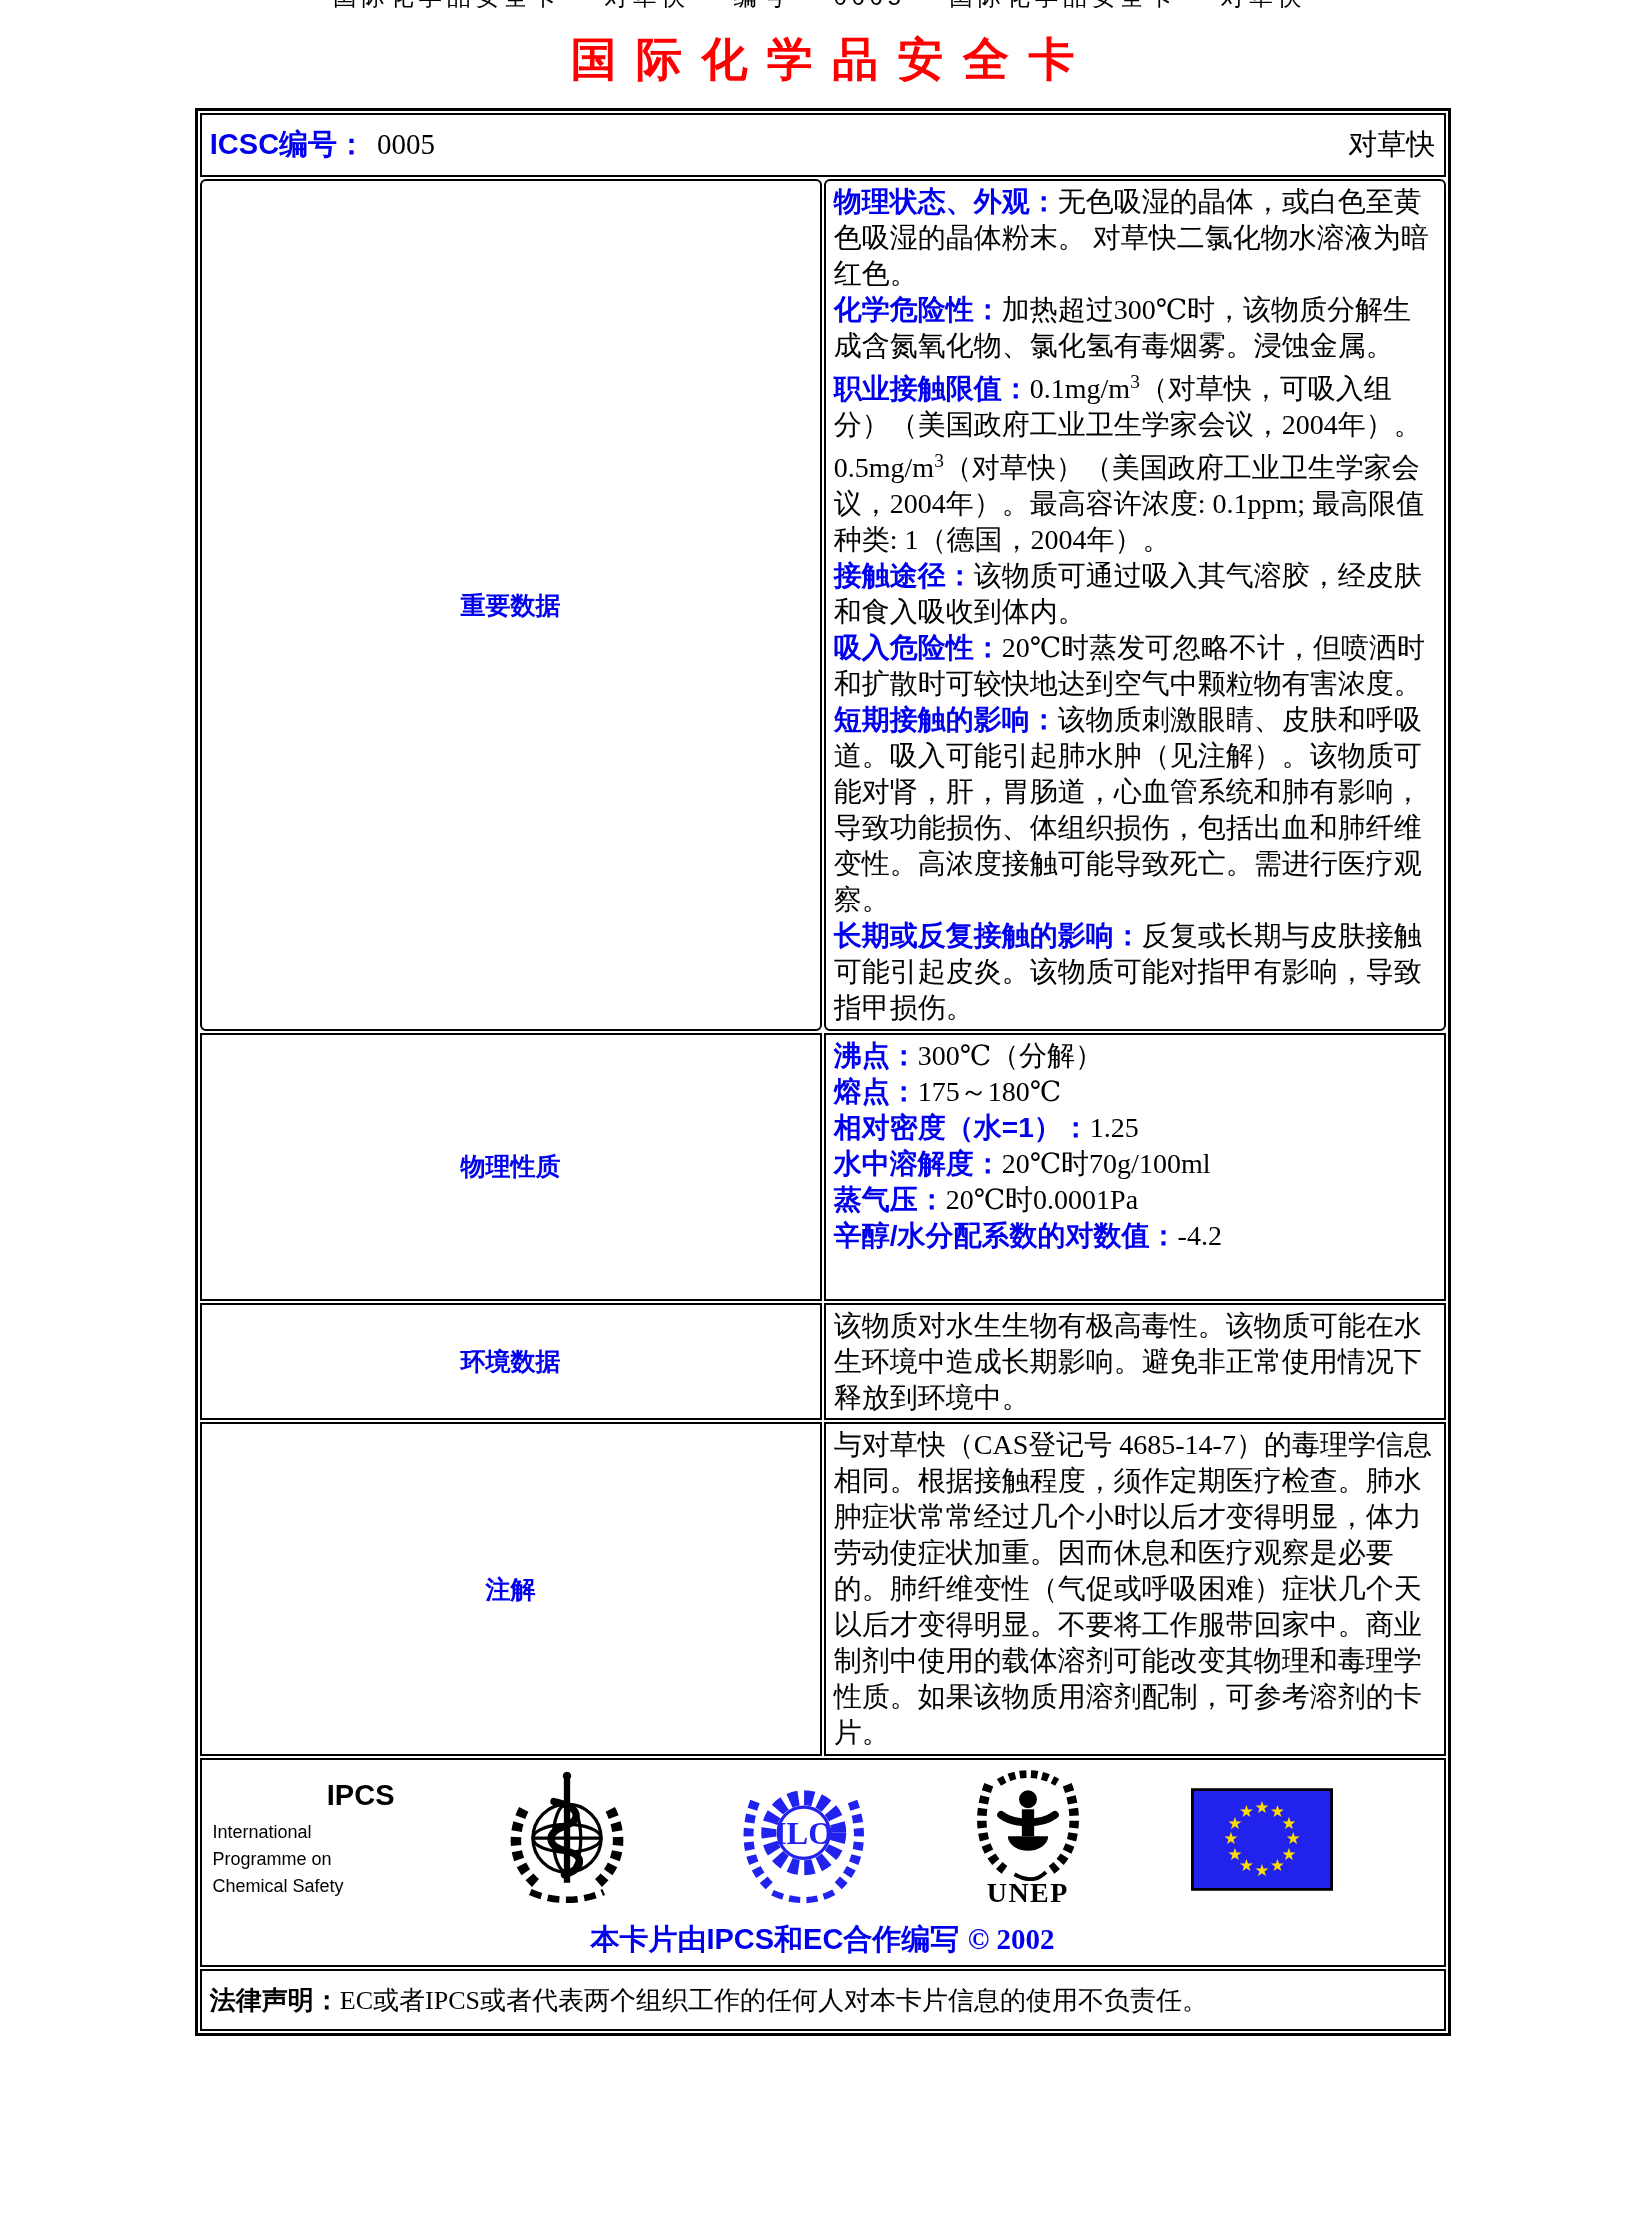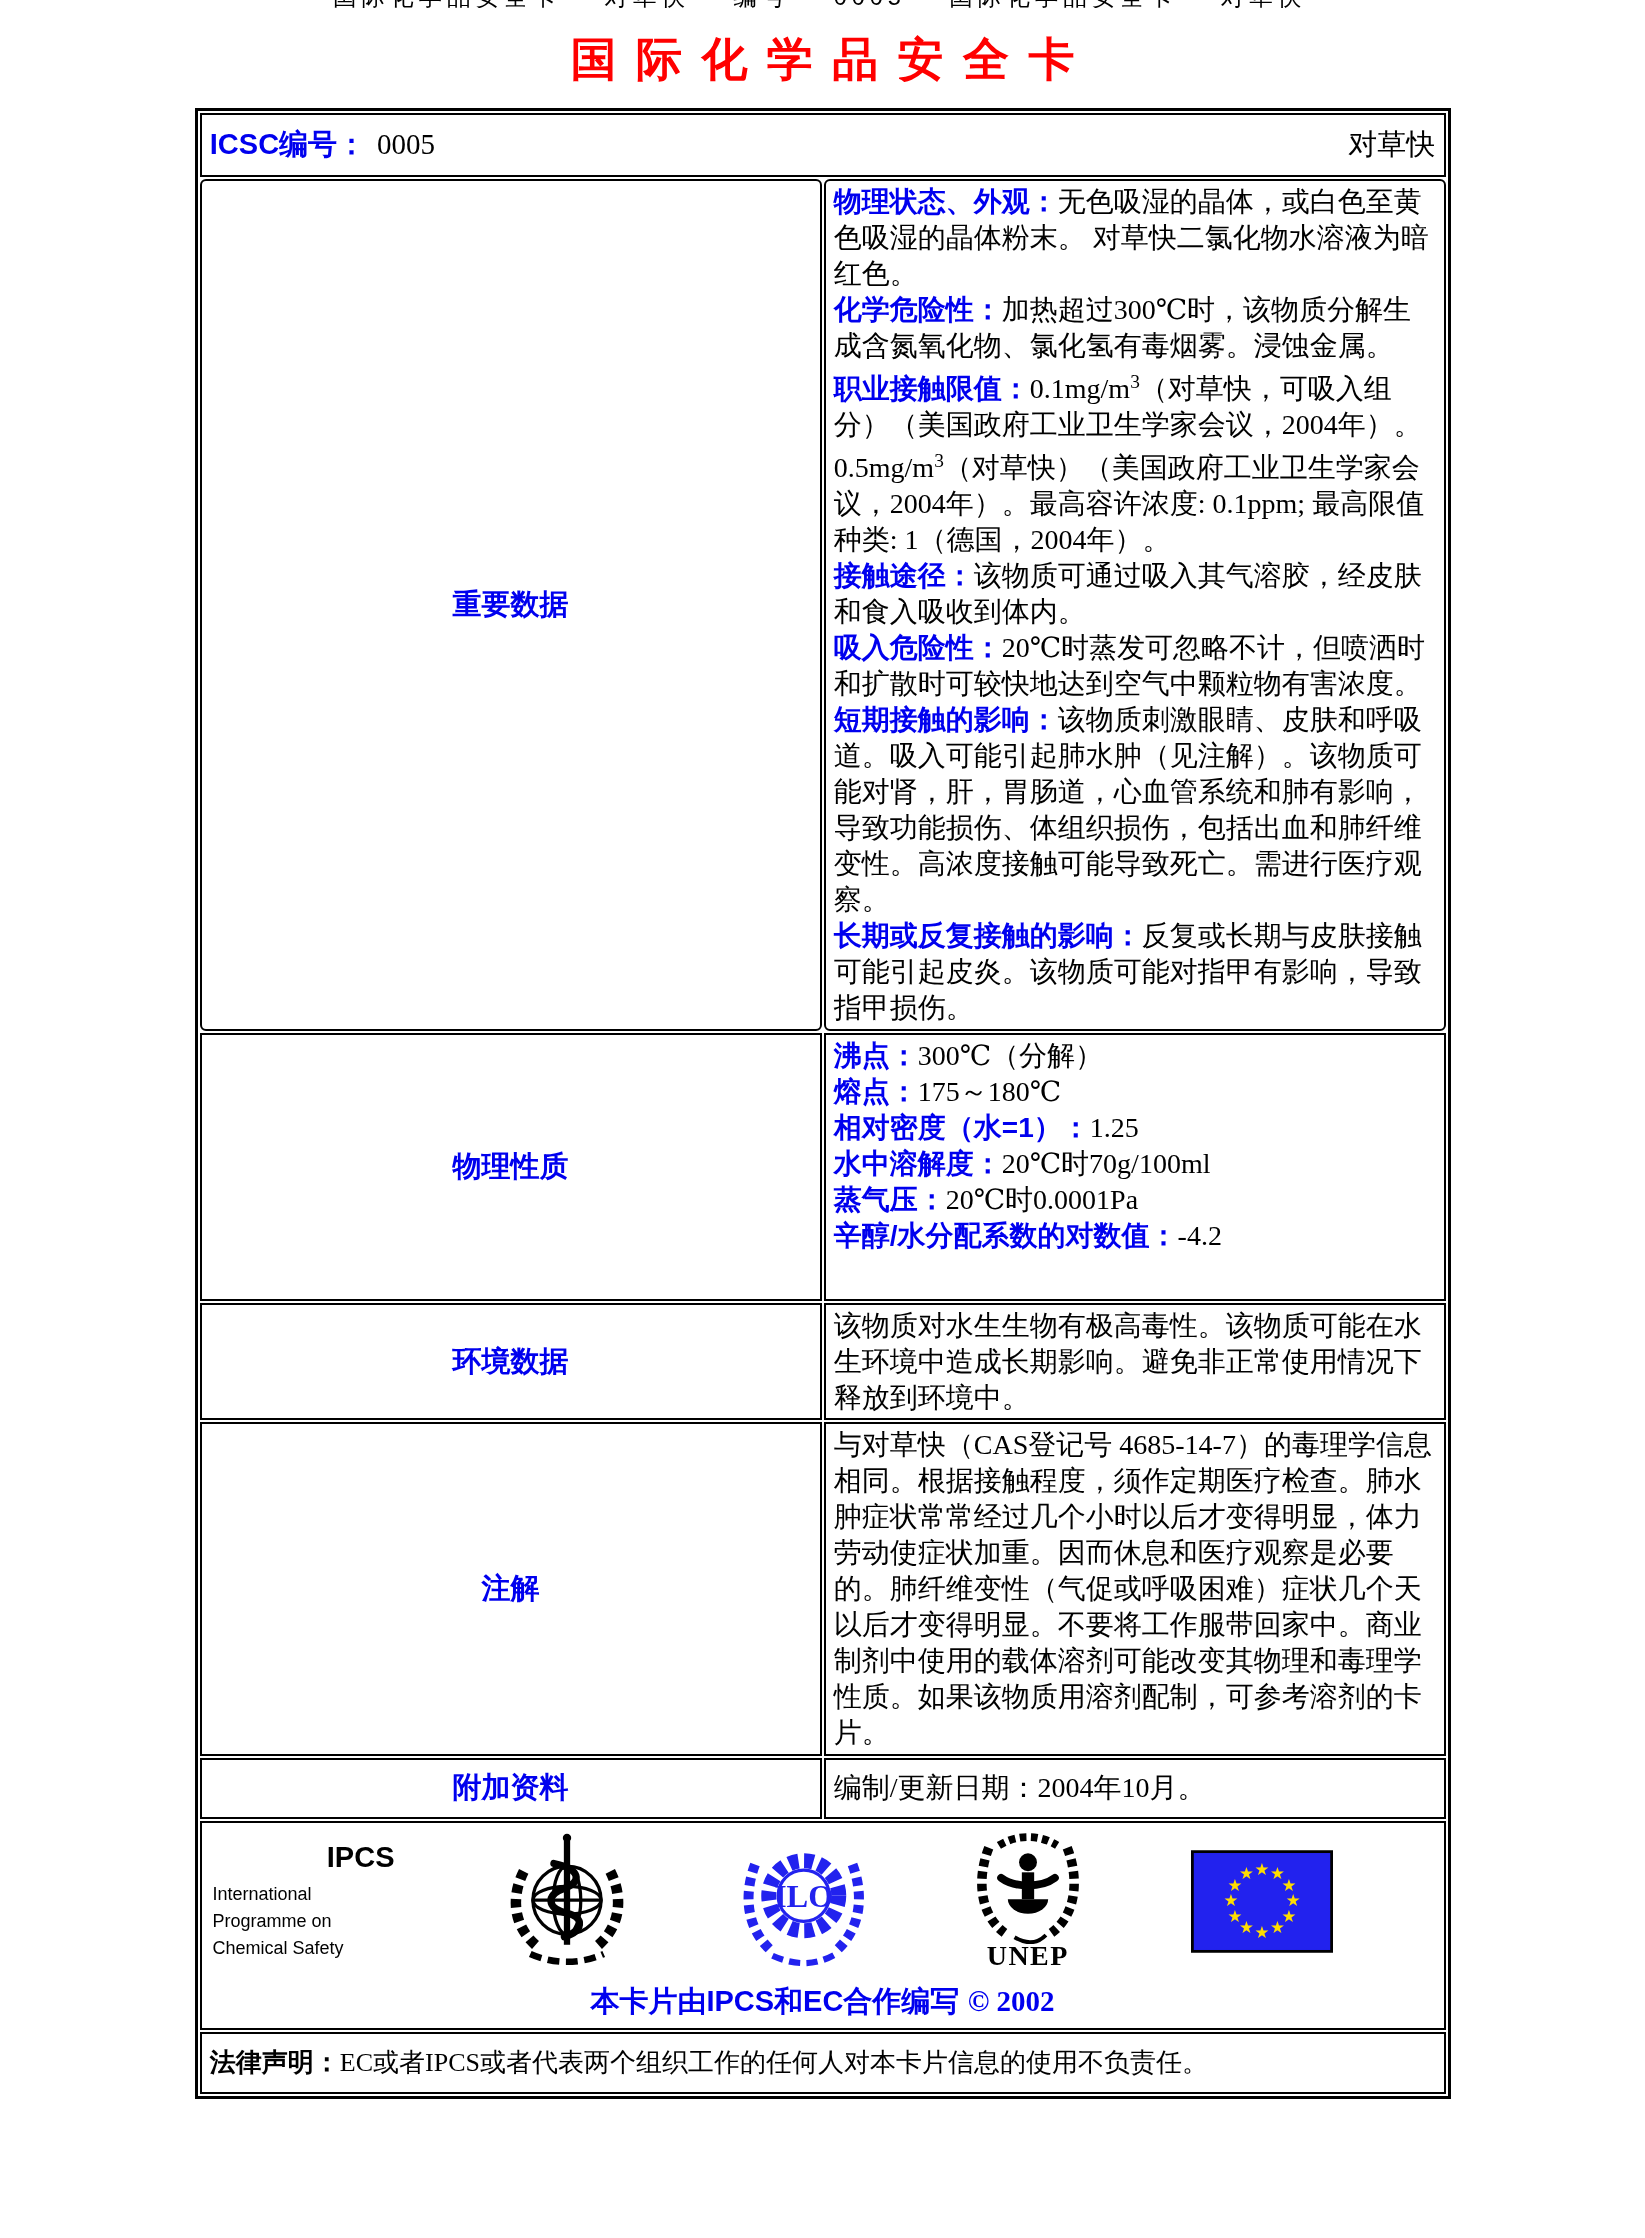--- a/index.html
+++ b/index.html
@@ -18,21 +18,21 @@
     font-family:"Liberation Sans","DejaVu Sans",sans-serif;font-weight:bold;
     font-size:46px;letter-spacing:19.4px;text-indent:19.4px;
   }
   table.card{
     border-collapse:separate;border-spacing:2.8px;border:3.5px solid #000;
     margin:0 auto;width:1256px;table-layout:fixed;background:#fff;
   }
   td{border:2.1px solid #000;vertical-align:top;background:#fff;overflow:hidden;}
   .label-cell{
     width:161px;vertical-align:middle;text-align:center;color:#0000EE;
-    font-family:"Liberation Sans","DejaVu Sans",sans-serif;font-weight:bold;font-size:29px;
+    font-family:"Liberation Sans","DejaVu Sans",sans-serif;font-weight:bold;font-size:25px;
   }
   .content-cell{padding:2.8px 9.7px 2.8px 8.3px;}
   .vmid{vertical-align:middle;}
   .para{margin:0;font-size:28px;line-height:36px;color:#000;}
   .seg-text{color:#000;}
   .seg-label{
     color:#0000EE;font-family:"Liberation Sans","DejaVu Sans",sans-serif;font-weight:bold;
   }
   sup.seg-sup{font-size:19.4px;}
   
@@ -129,26 +129,20 @@
           </td>
     </tr>
 
     <tr class="r-notes">
       <td class="label-cell">注解</td>
       <td class="content-cell">
             <p class="para"><span class="seg-text">与对草快（CAS登记号 4685-14-7）的毒理学信息相同。根据接触程度，须作定期医疗检查。肺水肿症状常常经过几个小时以后才变得明显，体力劳动使症状加重。因而休息和医疗观察是必要的。肺纤维变性（气促或呼吸困难）症状几个天以后才变得明显。不要将工作服带回家中。商业制剂中使用的载体溶剂可能改变其物理和毒理学性质。如果该物质用溶剂配制，可参考溶剂的卡片。</span></p>
           </td>
     </tr>
 
-    <tr class="r-additional">
-      <td class="label-cell">附加资料</td>
-      <td class="content-cell vmid">
-            <p class="para"><span class="seg-text">编制/更新日期：2004年10月。</span></p>
-          </td>
-    </tr>
 
     <tr class="r-footer">
       <td colspan="2" class="footer-cell">
         <div class="logo-row">
 
           <div class="ipcs-block">
             <div class="ipcs-h">IPCS</div>
             <div class="ipcs-l">International</div>
             <div class="ipcs-l">Programme on</div>
             <div class="ipcs-l">Chemical Safety</div>

